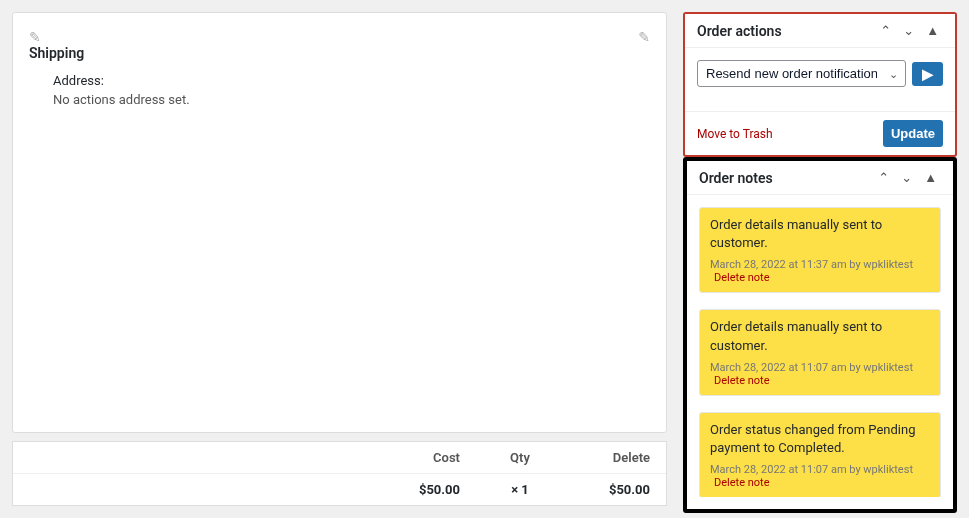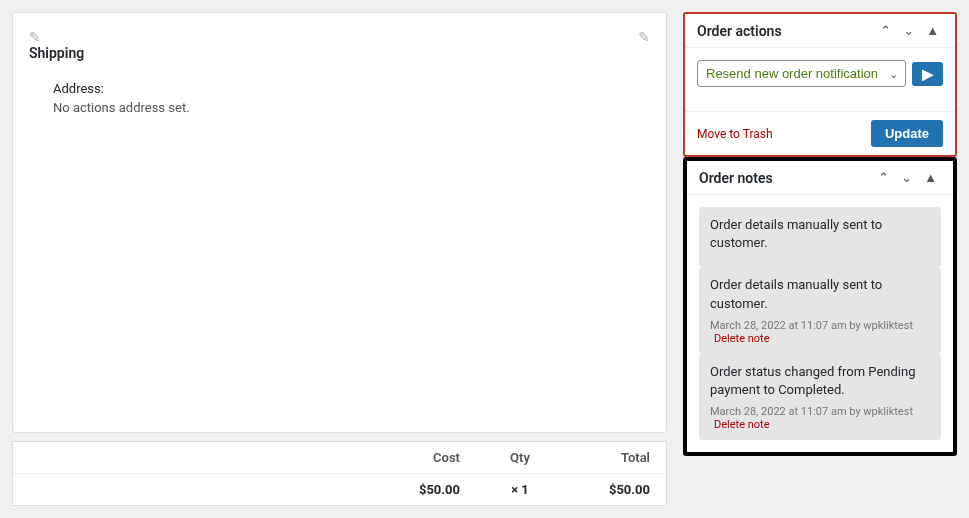--- a/index.html
+++ b/index.html
@@ -27,21 +27,21 @@
       border: 1px solid #ddd;
       border-radius: 3px;
       padding: 16px;
       flex: 1;
       position: relative;
     }
 
     .shipping-header {
       display: flex;
       align-items: center;
-      margin-bottom: 20px;
+      margin-bottom: 12px;
     }
 
     .edit-icon {
       color: #aaa;
       margin-right: 10px;
       cursor: pointer;
       font-size: 14px;
     }
 
     .edit-icon-right {
@@ -169,21 +169,21 @@
       flex: 1;
     }
 
     .action-select-wrapper select {
       width: 100%;
       padding: 5px 28px 5px 8px;
       border: 1px solid #8c8f94;
       border-radius: 3px;
       background: #fff;
       font-size: 13px;
-      color: #4d7c0f;
+      color: #0f172a;
       appearance: none;
       -webkit-appearance: none;
       cursor: pointer;
     }
 
     .action-select-caret {
       position: absolute;
       right: 8px;
       top: 50%;
       transform: translateY(-50%);
@@ -216,33 +216,33 @@
       color: #a00;
       text-decoration: none;
       font-size: 12px;
     }
 
     .update-btn {
       background: #2271b1;
       color: #fff;
       border: none;
       border-radius: 3px;
-      padding: 6px 14px;
+      padding: 6px 8px;
       cursor: pointer;
       font-size: 13px;
       font-weight: 600;
     }
 
     
     .note-item {
-      background: #e5e5e5;
+      background: #fde047;
       border: 1px solid #e5e5e5;
       border-radius: 3px;
       padding: 8px 10px;
-      margin-bottom: 0;
+      margin-bottom: 16px;
     }
 
     .note-text {
       color: #23282d;
       font-size: 13px;
       margin-bottom: 6px;
       line-height: 1.4;
     }
 
     .note-meta {
@@ -279,21 +279,21 @@
     <div class="shipping-body">
       <div class="shipping-label">Address:</div>
       <div class="shipping-value">No actions address set.</div>
     </div>
   </div>
 
   <div class="order-table-panel">
     <div class="table-header-row">
       <span class="col-cost">Cost</span>
       <span class="col-qty">Qty</span>
-      <span class="col-total">Total</span>
+      <span class="col-total">Delete</span>
     </div>
     <div class="table-data-row">
       <span class="col-cost">$50.00</span>
       <span class="col-qty">× 1</span>
       <span class="col-total">$50.00</span>
     </div>
   </div>
 </div>
 
 <div class="sidebar">
@@ -333,20 +333,25 @@
         <button class="panel-control-btn">⌃</button>
         <button class="panel-control-btn">⌄</button>
         <button class="panel-control-btn">▲</button>
       </div>
     </div>
     <div class="panel-body">
       <div class="notes-list">
 
       <div class="note-item">
     <div class="note-text">Order details manually sent to customer.</div>
+    <div class="note-meta">
+      <span>March 28, 2022 at 11:37 am</span>
+      <span> by wpkliktest</span>
+      <a href="#" class="delete-note">Delete note</a>
+    </div>
   </div>
           <div class="note-item">
     <div class="note-text">Order details manually sent to customer.</div>
     <div class="note-meta">
       <span>March 28, 2022 at 11:07 am</span>
       <span> by wpkliktest</span>
       <a href="#" class="delete-note">Delete note</a>
     </div>
   </div>
           <div class="note-item">

